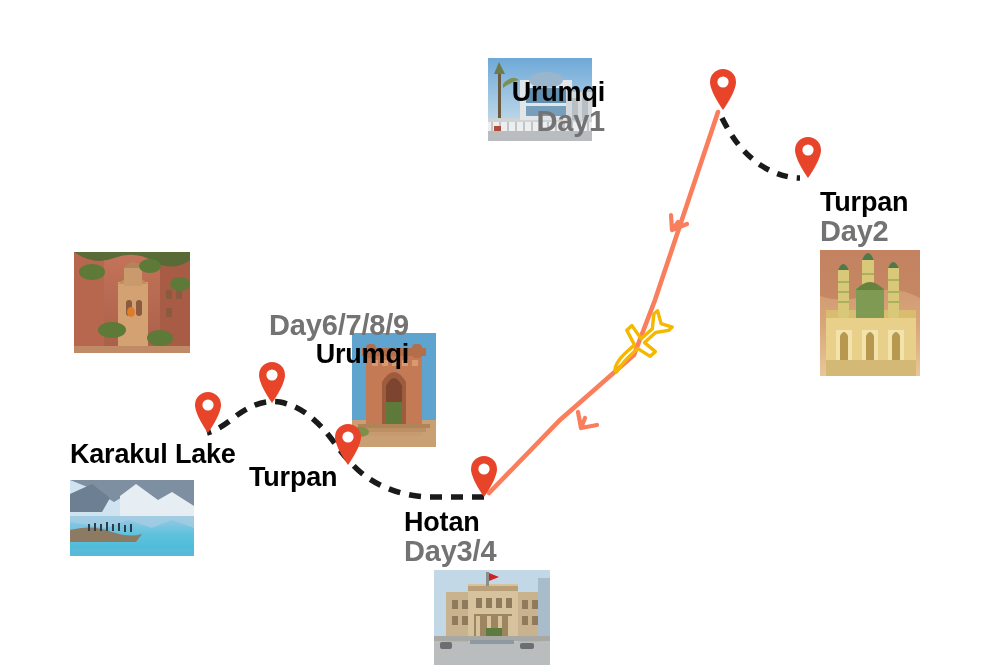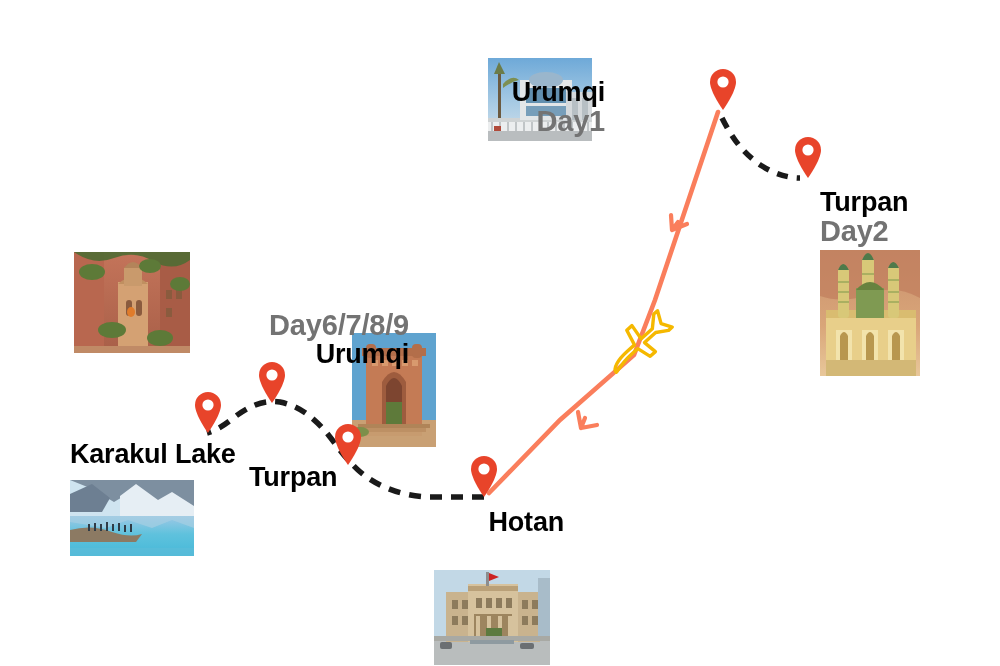--- a/index.html
+++ b/index.html
@@ -34,21 +34,21 @@
     color: #000000;
     letter-spacing: -0.2px;
   }
   .day-text {
     font-family: "Liberation Sans", sans-serif;
     font-weight: bold;
     font-size: 29px;
     color: #737373;
     letter-spacing: -0.2px;
   }
-  .align-center { text-align: right; }
+  .align-center { text-align: left; }
   .align-left { text-align: left; }
   .align-right { text-align: right; }
 </style>
 </head>
 <body>
 
 <div id="map-root">
 
   <svg class="layer-svg" viewBox="0 0 1000 666">
     <defs>
@@ -325,20 +325,21 @@
     <div class="day-text">Day1</div>
   </div>
 
   <div class="label-block align-left" style="left:820px; top:188px; width:170px;">
     <div class="city-name">Turpan</div>
     <div class="day-text">Day2</div>
   </div>
 
   <div class="label-block align-center" style="left:404px; top:508px; width:160px;">
     <div class="city-name">Hotan</div>
+    <div class="day-text">Day3/4</div>
   </div>
 
   <div class="label-block align-left" style="left:249px; top:463px; width:170px;">
     <div class="city-name">Turpan</div>
   </div>
 
   <div class="label-block align-left" style="left:189px; top:310px; width:220px;text-align:right;">
     <div class="day-text">Day6/7/8/9</div>
     <div class="city-name">Urumqi</div>
   </div>

